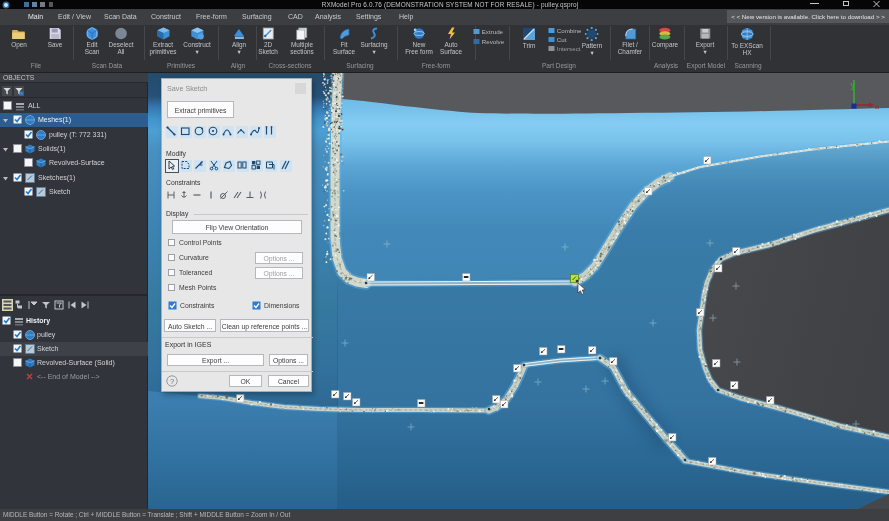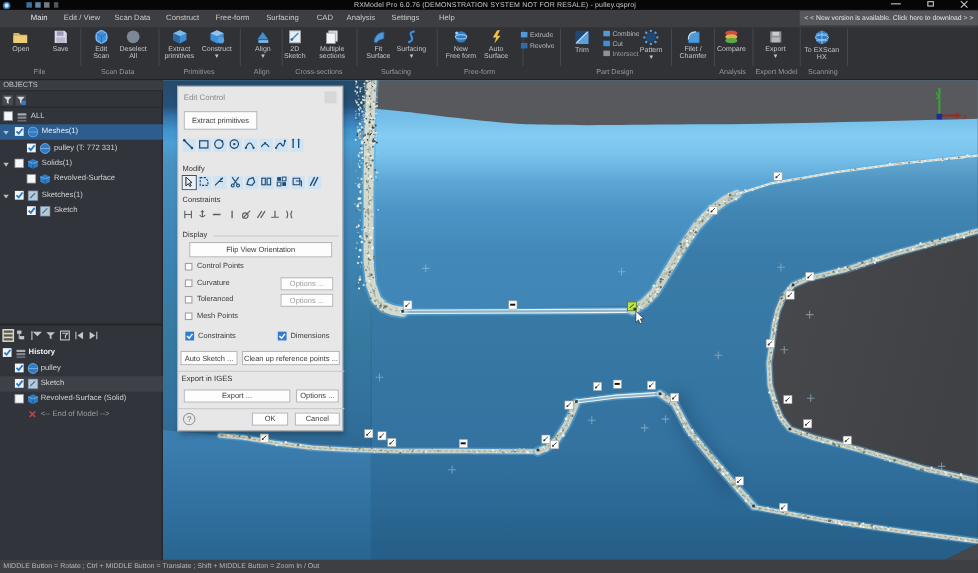--- a/index.html
+++ b/index.html
@@ -1553,21 +1553,21 @@
         <span class="t" style="left:37px">Revolved-Surface (Solid)</span>
       </div>
       <div class="trow" style="top:297px;color:#9a9da0;">
         <svg class="abs" style="left:25px;top:2px" width="9" height="9">
           <path d="M2,2 L7,7 M7,2 L2,7" stroke="#c04040" stroke-width="1.4"></path>
         </svg>
         <span class="t" style="left:37px">&lt;-- End of Model --&gt;</span>
       </div>
     </div>
 <div id="dialog" class="abs">
-      <span class="abs" style="left:5px;top:5px;font-size:7.2px;color:#8a8a8a;">Edit Control</span>
+      <span class="abs" style="left:5px;top:5px;font-size:7.2px;color:#8a8a8a;">Save Sketch</span>
       <div class="abs" style="right:5px;top:4px;width:11px;height:11px;background:#d7d7d7;"></div>
       <div class="dbtn" style="left:5px;top:22px;width:67px;height:17px;line-height:17px;">Extract primitives</div>
       <svg class="abs" style="left:3px;top:46px" width="14" height="14">
         <rect x="1" y="1" width="12" height="12" fill="#cfe3f2"></rect>
         <path d="M2,2 L10,10" stroke="#1d4a73" stroke-width="1.2"></path>
         <circle cx="2.5" cy="2.5" r="1.1" fill="#1d4a73"></circle>
         <circle cx="9.5" cy="9.5" r="1.1" fill="#1d4a73"></circle>
       </svg>
       <svg class="abs" style="left:17px;top:46px" width="14" height="14">
         <rect x="1" y="1" width="12" height="12" fill="#cfe3f2"></rect>

